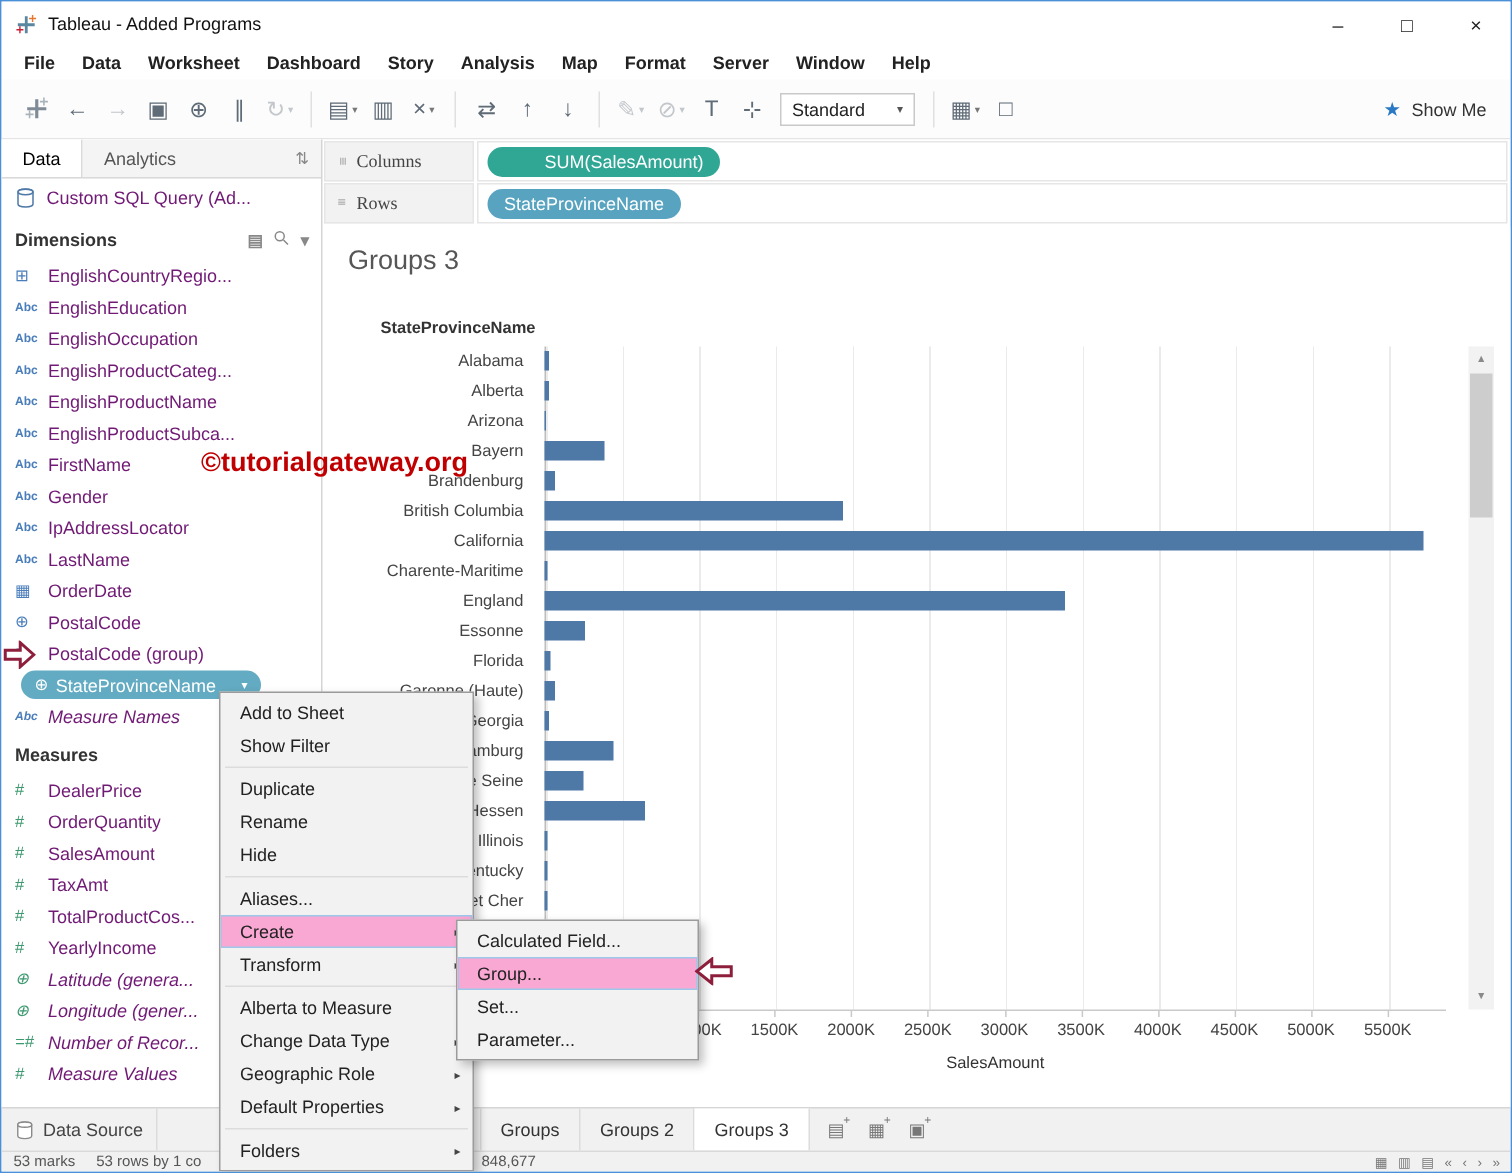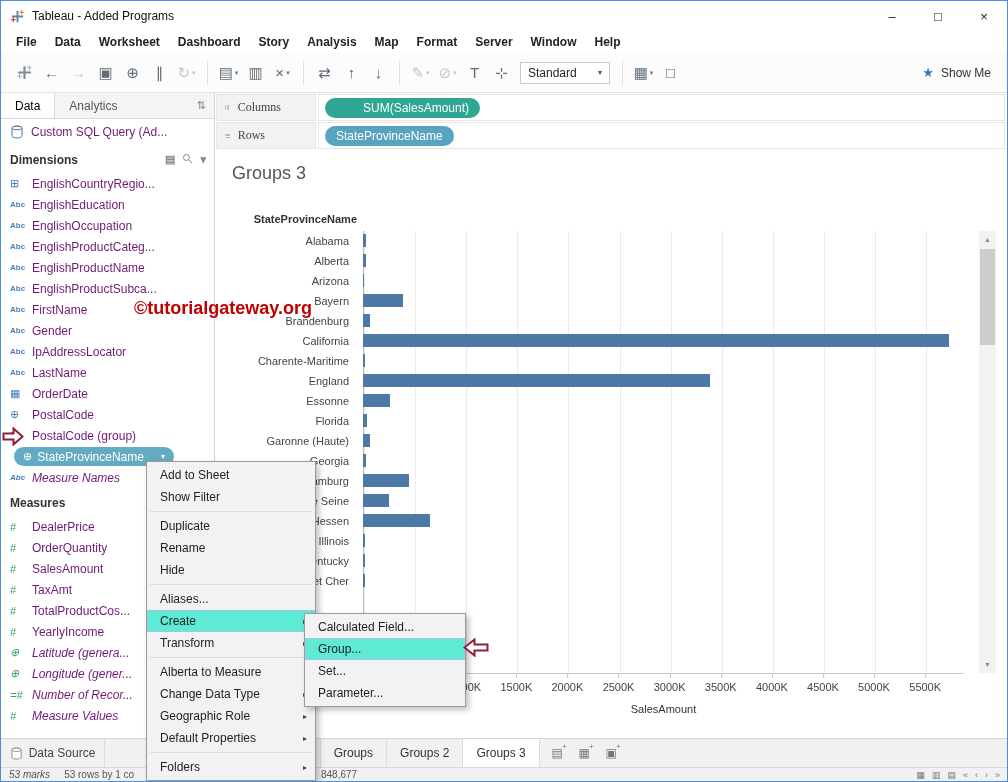--- a/index.html
+++ b/index.html
@@ -75,38 +75,38 @@
 .x-tick::before { content: ""; position: absolute; top: 0; left: 50%; width: 1px; height: 4px; background: #c9c9c9; }
 .x-title { position: absolute; left: 147px; width: 601px; top: 552px; text-align: center; font-size: 11px; color: #333; }
 .vscroll { position: absolute; right: 11px; top: 80px; width: 17px; height: 442px; background: #f2f2f2; }
 .vs-btn { height: 17px; display: flex; align-items: center; justify-content: center; font-size: 7px; color: #8a8a8a; }
 .vs-btn.bottom { position: absolute; bottom: 0; left: 0; right: 0; }
 .vs-thumb { position: absolute; left: 1px; right: 1px; top: 18px; height: 96px; background: #cdcdcd; }
 
 .ctx-menu { position: absolute; left: 145px; top: 460px; width: 170px; bottom: 0; background: #f2f2f2; border: 1px solid #9b9b9b; box-shadow: 3px 3px 6px rgba(0,0,0,.25); padding-top: 2px; z-index: 20; }
 .ctx-item { height: 22px; display: flex; align-items: center; padding: 0 8px 0 13px; color: #222; }
 .ctx-item .sub-arrow { margin-left: auto; font-size: 8px; color: #444; }
-.ctx-item.highlight { background: #5eead4; box-shadow: inset 0 0 0 1px #9dc8ea; }
+.ctx-item.highlight { background: #f9a8d4; box-shadow: inset 0 0 0 1px #9dc8ea; }
 .ctx-sep { height: 1px; background: #dcdcdc; margin: 3px 3px; }
 .sub-menu { position: absolute; left: 303px; top: 612px; width: 162px; background: #f2f2f2; border: 1px solid #9b9b9b; box-shadow: 3px 3px 6px rgba(0,0,0,.25); padding: 2px 0; z-index: 21; }
 
 .watermark { position: absolute; left: 133px; top: 297px; color: #c00000; font-weight: bold; font-size: 18px; z-index: 5; }
 .ptr { position: absolute; z-index: 25; }
 .ptr-left { left: 1px; top: 426px; }
 .ptr-submenu { left: 462px; top: 637px; }
 
 .tabs-bar { position: absolute; left: 0; right: 0; bottom: 14px; height: 29px; background: #f1f1f1; border-top: 1px solid #d5d5d5; display: flex; align-items: stretch; }
 .ds-tab { width: 104px; display: flex; align-items: center; justify-content: center; gap: 6px; border-right: 1px solid #dcdcdc; color: #444; }
 .tab-spacer { width: 160px; }
 .sheet-tab { padding: 0 13px; display: flex; align-items: center; border-right: 1px solid #dcdcdc; color: #333; }
 .sheet-tab.active { background: #fff; }
 .newtab-btn { width: 27px; display: flex; align-items: center; justify-content: center; color: #777; position: relative; font-size: 12px; }
 .newtab-btn .plus { position: absolute; top: 3px; right: 4px; font-size: 8px; }
 .status-bar { position: absolute; left: 0; right: 0; bottom: 0; height: 14px; background: #f1f1f1; border-top: 1px solid #d9d9d9; font-size: 10px; color: #555; display: flex; align-items: center; }
-.sb-marks { margin-left: 8px; font-style: italic; }
+.sb-marks { margin-left: 8px; }
 .sb-rows { margin-left: 14px; }
 .sb-sum { position: absolute; left: 320px; }
 .sb-right { margin-left: auto; display: flex; gap: 7px; margin-right: 7px; align-items: center; font-size: 9px; color: #777; }
 </style>
 </head>
 <body>
 
 <div class="titlebar">
   <span class="app-icon">
     <svg width="15" height="15" viewBox="0 0 16 16">
@@ -416,20 +416,26 @@
         <div class="chart-row">
           <span class="lbl">Bayern</span>
           <span class="bar-area">
             <span class="bar" style="width:6.63%;background:#4e79a7"></span>
           </span>
         </div>
         <div class="chart-row">
           <span class="lbl">Brandenburg</span>
           <span class="bar-area">
             <span class="bar" style="width:1.19%;background:#4e79a7"></span>
+          </span>
+        </div>
+        <div class="chart-row">
+          <span class="lbl">British Columbia</span>
+          <span class="bar-area">
+            <span class="bar" style="width:33.16%;background:#4e79a7"></span>
           </span>
         </div>
         <div class="chart-row">
           <span class="lbl">California</span>
           <span class="bar-area">
             <span class="bar" style="width:97.45%;background:#4e79a7"></span>
           </span>
         </div>
         <div class="chart-row">
           <span class="lbl">Charente-Maritime</span>

